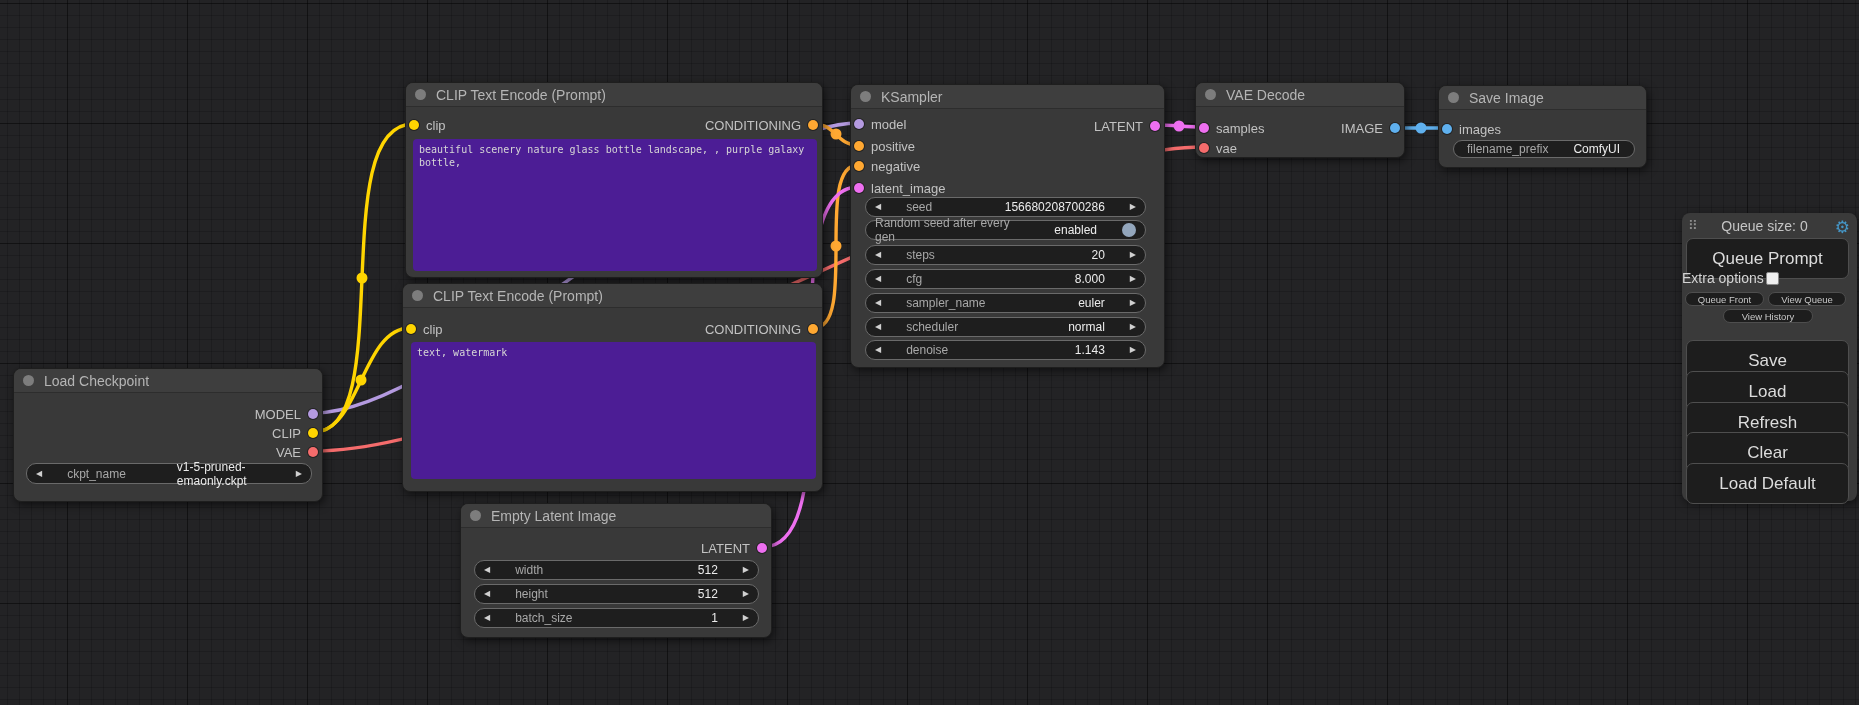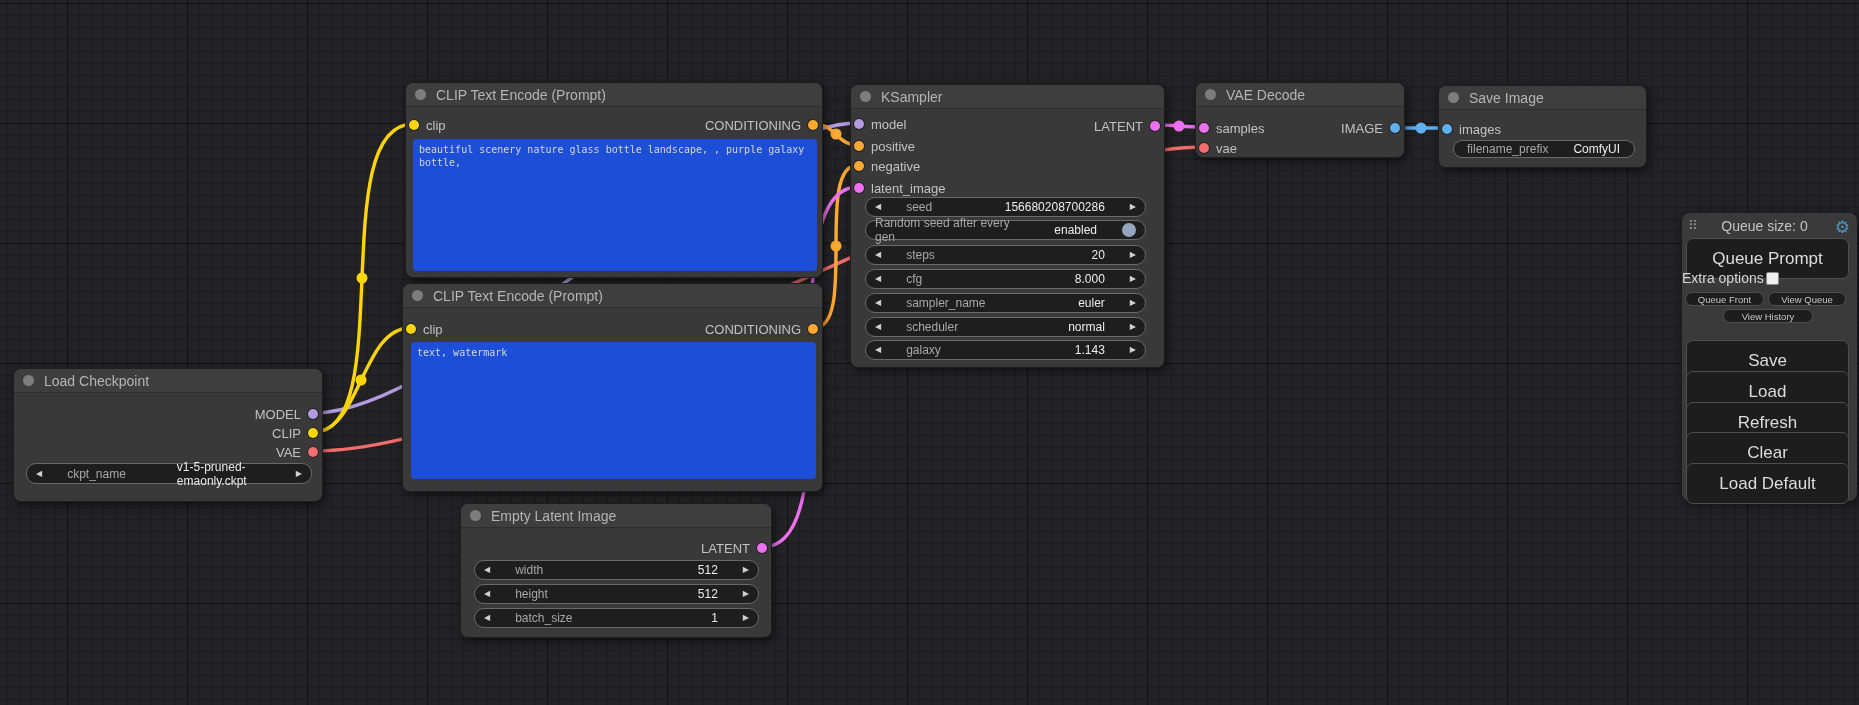--- a/index.html
+++ b/index.html
@@ -36,21 +36,21 @@
   .pdot{width:10px;height:10px;border-radius:50%;box-shadow:0 0 0 1px rgba(0,0,0,.4);flex:0 0 auto;}
   .widget{
     position:absolute;height:20px;background:#1e1e1e;border:1px solid #6a6a6a;
     border-radius:10px;display:flex;align-items:center;gap:25px;
     padding:0 9px;font-size:12px;color:#a8a8a8;
   }
   .widget .arrow{font-size:8px;color:#d0d0d0;line-height:1;}
   .widget .wvalue{margin-left:auto;color:#ececec;}
   .widget .knob{width:14px;height:14px;border-radius:50%;flex:0 0 auto;}
   .prompt-box{
-    position:absolute;background:#1d4ed8;border-radius:4px;padding:4px 6px;
+    position:absolute;background:#4c1d95;border-radius:4px;padding:4px 6px;
     color:#d6d6d6;font-family:"DejaVu Sans Mono",monospace;font-size:10px;
     line-height:13px;white-space:pre-wrap;word-break:break-word;
   }
   
   .queue-panel{
     position:absolute;left:1682px;top:213px;width:175px;height:288px;z-index:4;
     background:#3a3a3a;border-radius:8px;box-shadow:2px 3px 10px rgba(0,0,0,.55);
     color:#cfcfcf;
   }
   .qp-header{position:absolute;top:3px;left:0;right:0;height:20px;
@@ -208,21 +208,21 @@
       <span class="arrow">▶</span>
     </div>
     <div class="widget" style="left:14px;top:232px;width:281px;">
       <span class="arrow">◀</span>
       <span>scheduler</span>
       <span class="wvalue">normal</span>
       <span class="arrow">▶</span>
     </div>
     <div class="widget" style="left:14px;top:255px;width:281px;">
       <span class="arrow">◀</span>
-      <span>galaxy</span>
+      <span>denoise</span>
       <span class="wvalue">1.143</span>
       <span class="arrow">▶</span>
     </div>
   </div>
 
   <div class="node" style="left:1195px;top:82px;width:210px;height:76px;">
     <div class="node-title">
       <span class="cdot"></span>
       <span>VAE Decode</span>
     </div>

